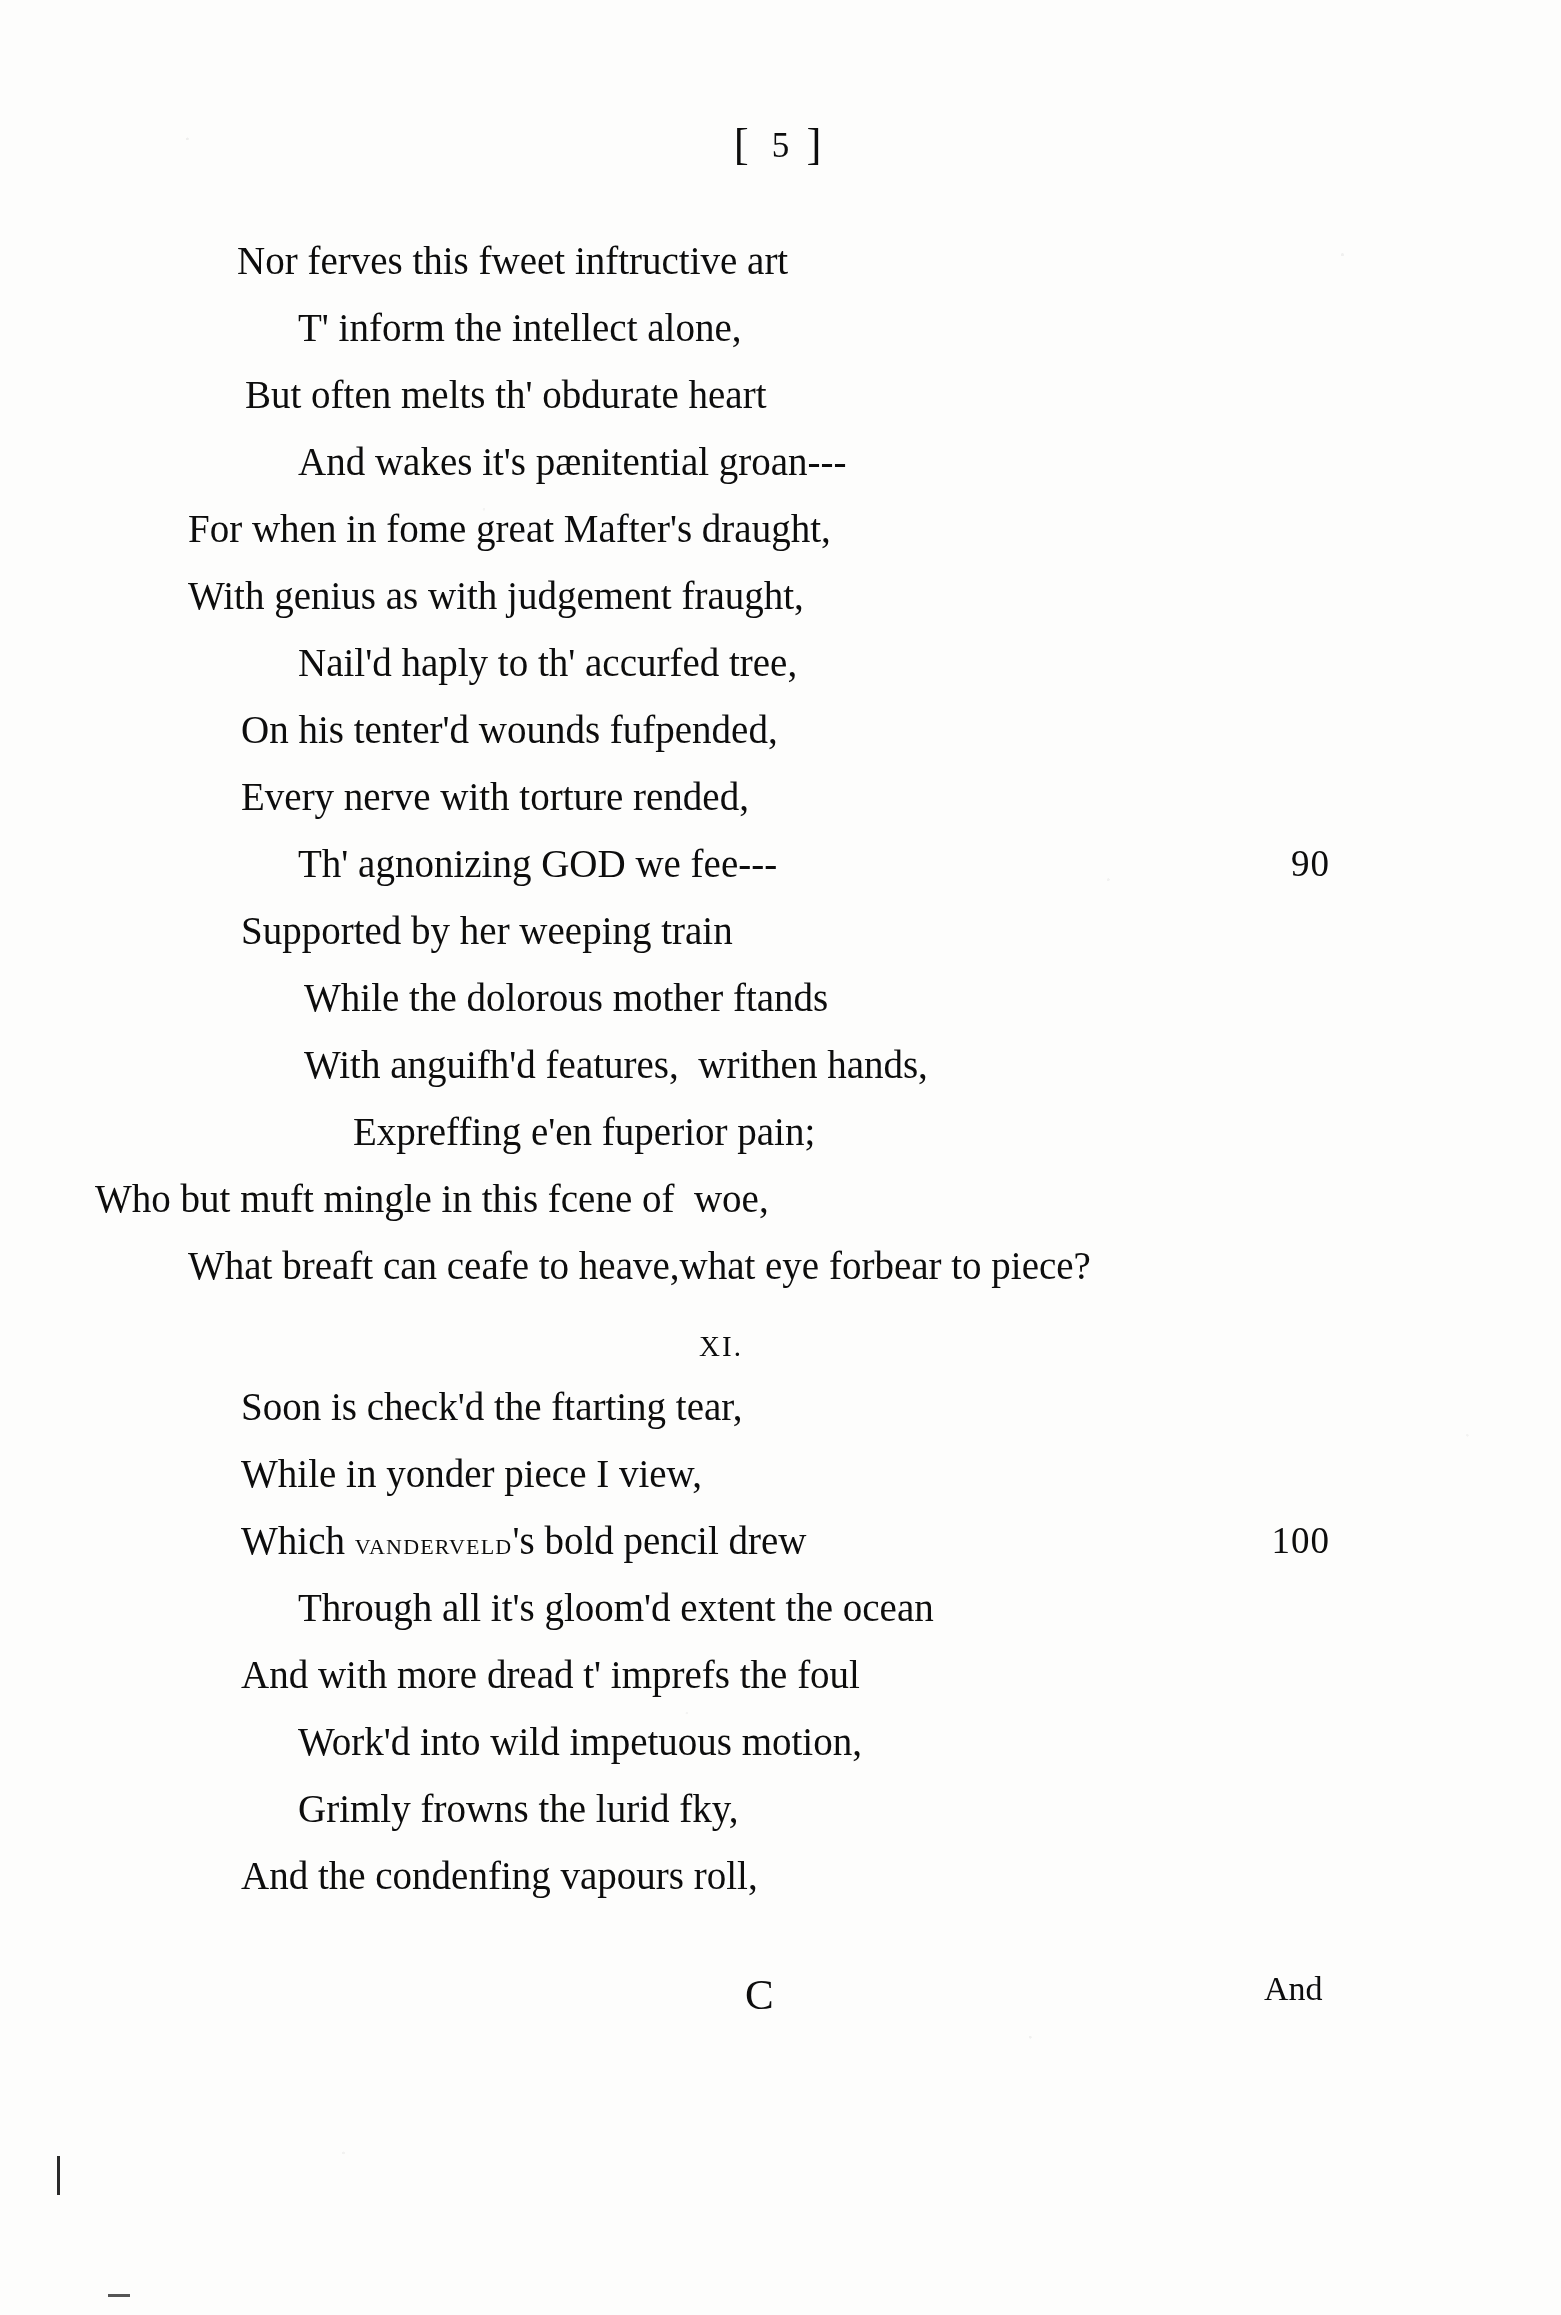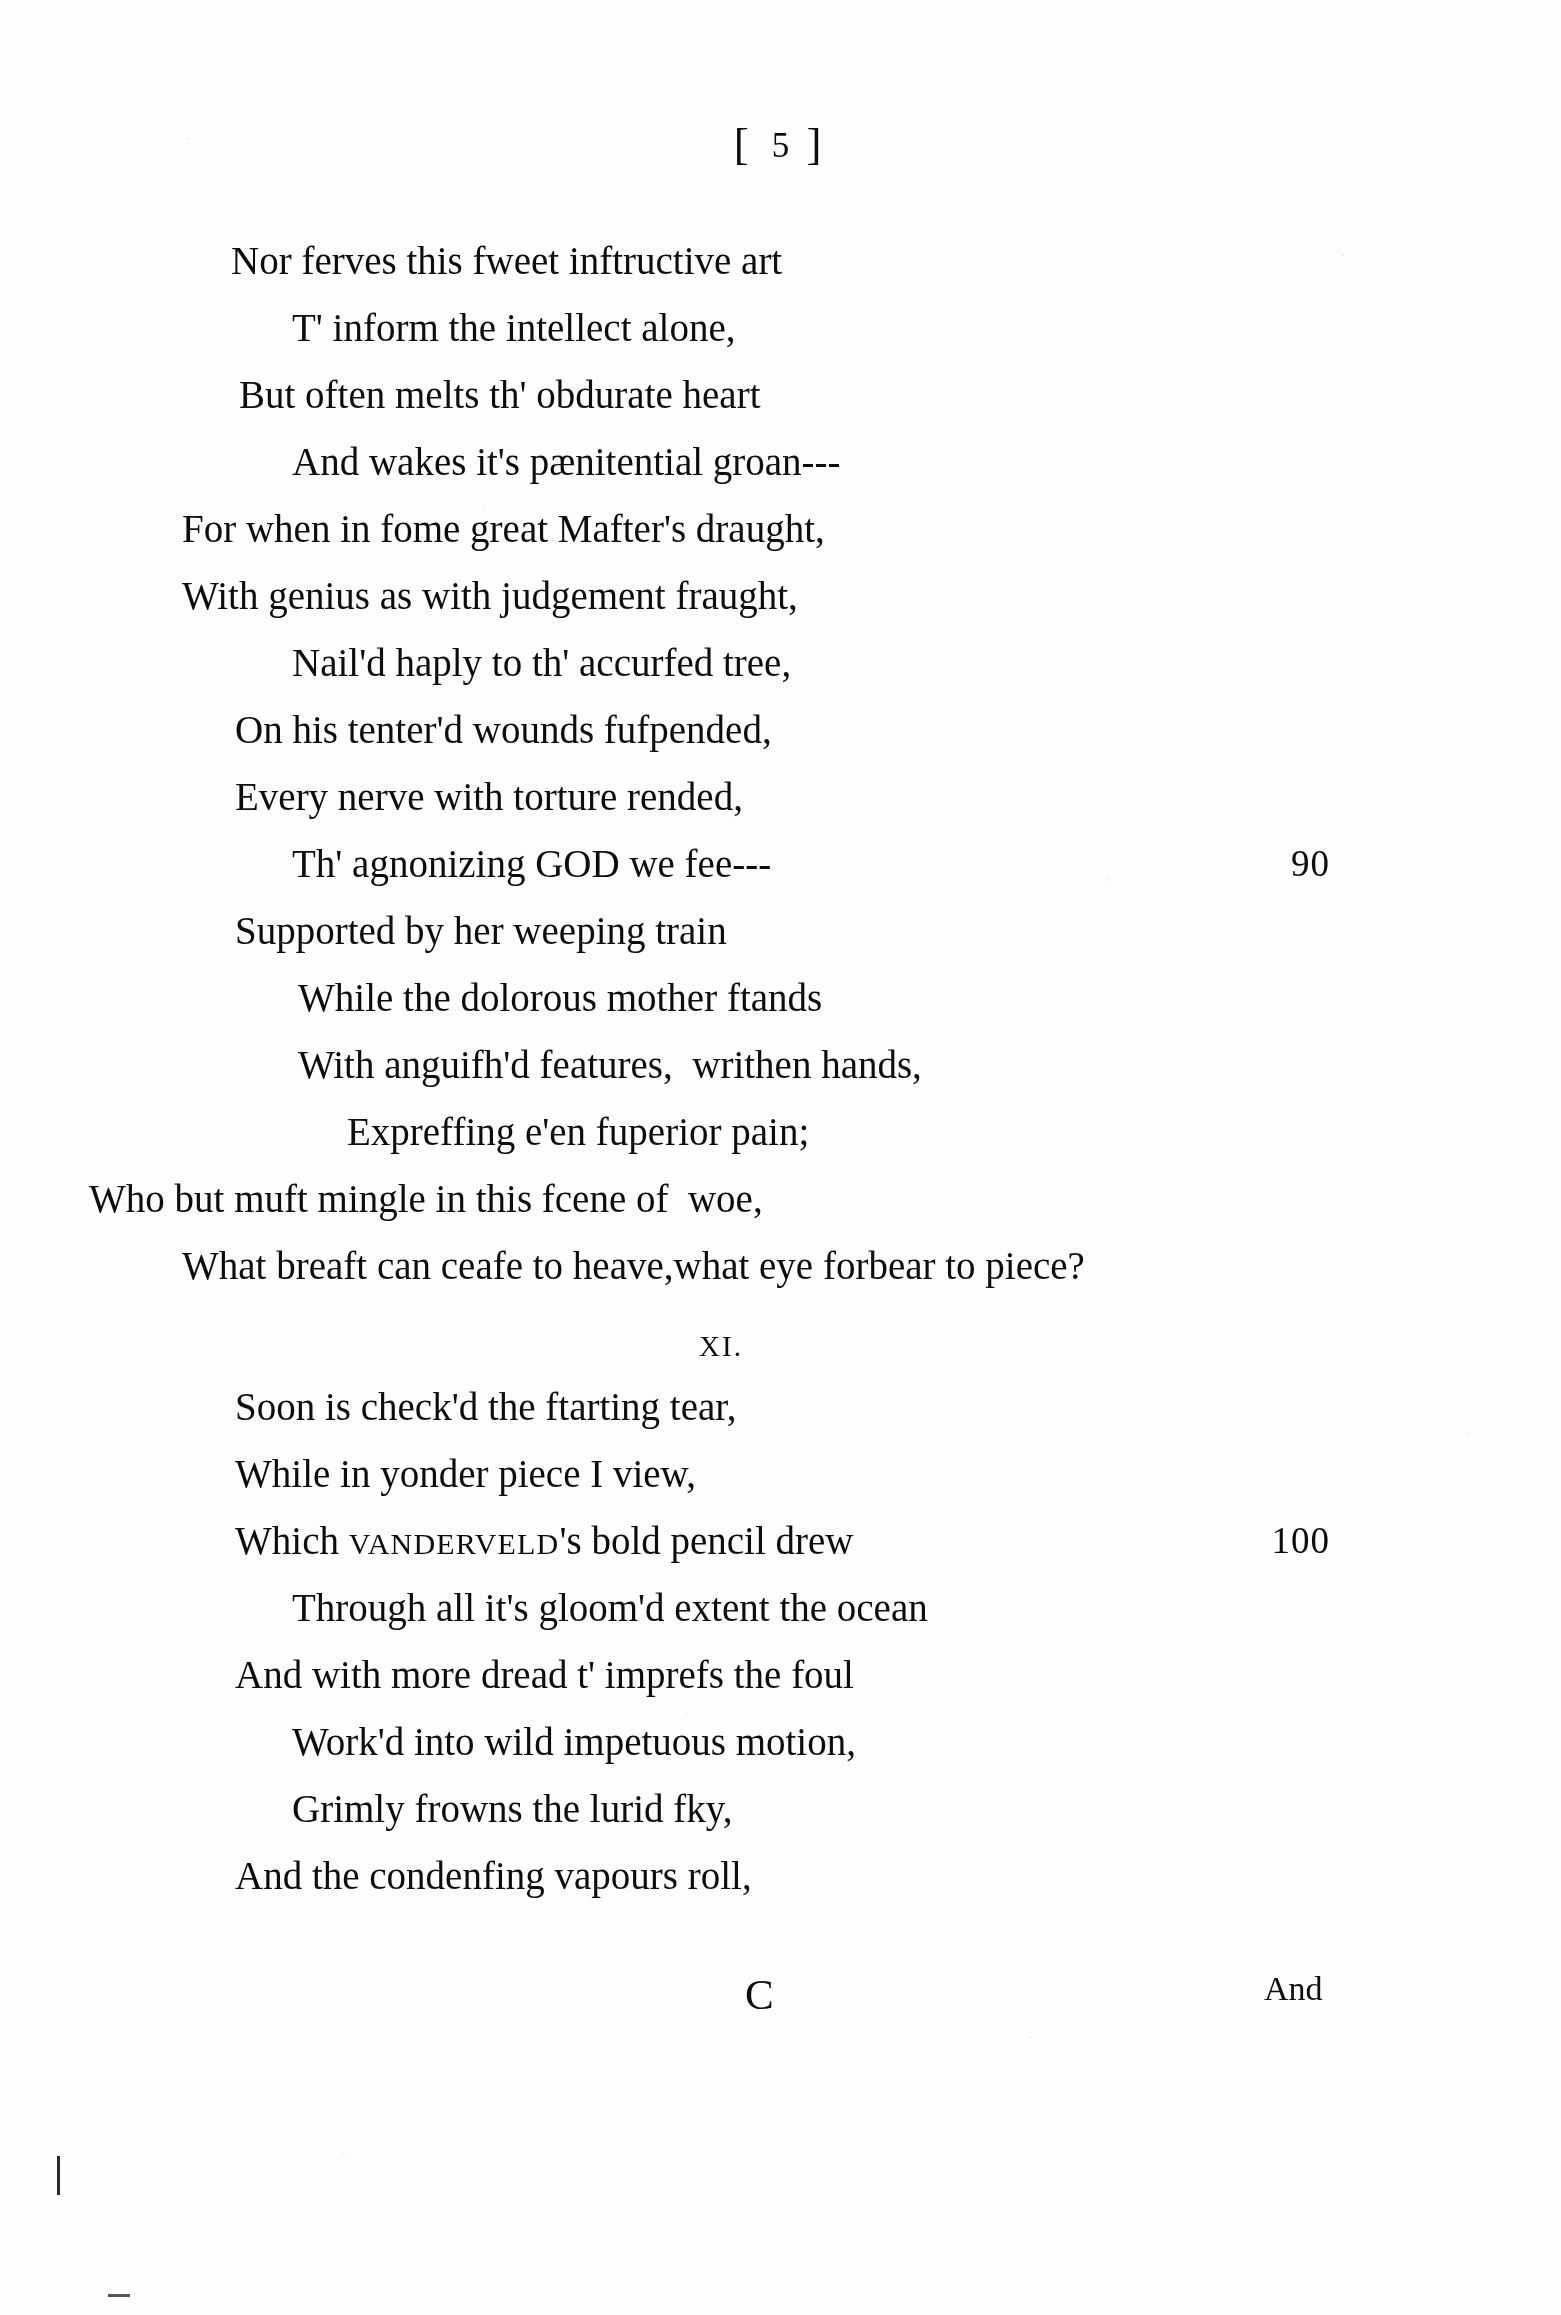--- a/index.html
+++ b/index.html
@@ -58,42 +58,42 @@
     top: 227px;
     left: 0;
     width: 1561px;
   }
   .line {
     position: relative;
     height: 67px;
     line-height: 67px;
     font-size: 39px;
     white-space: pre;
-    padding-left: 8px;
+    padding-left: 14px;
   }
   .line .txt {
     display: inline-block;
   }
   .num-marker {
     position: absolute;
     right: 231px;
     top: 0;
     font-size: 37px;
     letter-spacing: 1px;
   }
   .section-label {
     height: 74px;
     line-height: 94px;
     text-align: center;
     font-size: 29px;
     letter-spacing: 2px;
     padding-right: 119px;
   }
   .smallcaps {
-    font-size: 30px;
+    font-size: 22px;
     letter-spacing: 1.2px;
     text-align: center;
   }
   .signature {
     position: absolute;
     left: 745px;
     top: 1970px;
     font-size: 43px;
   }
   .catchword {

